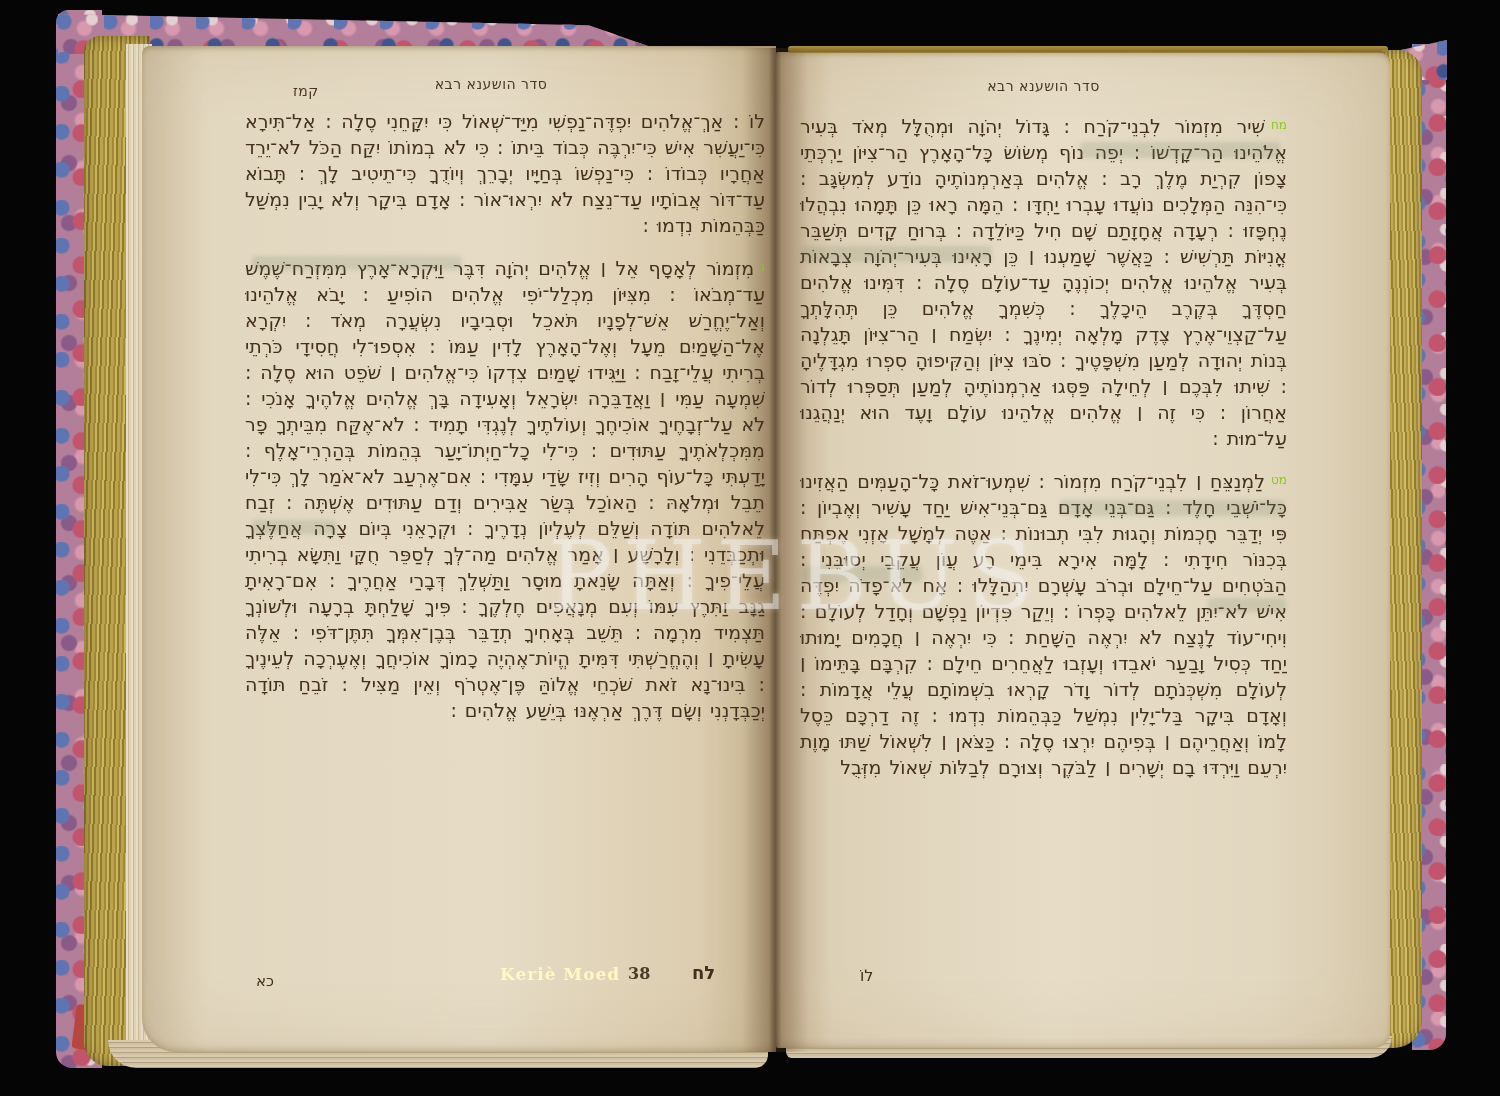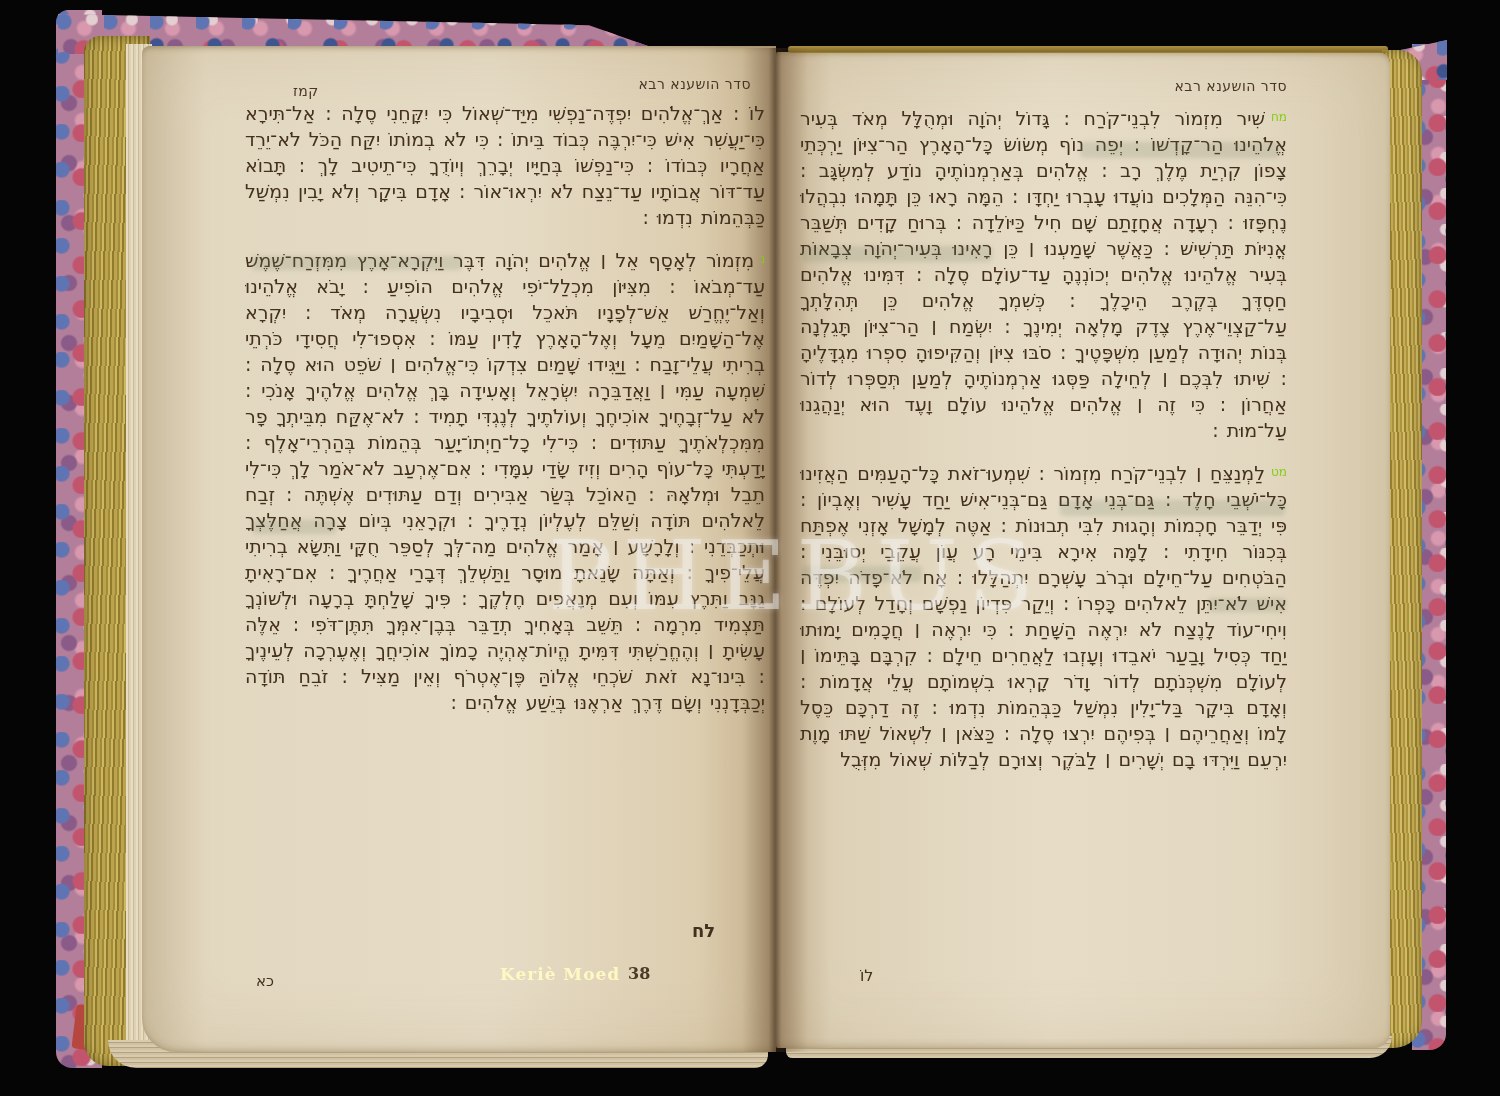--- a/index.html
+++ b/index.html
@@ -53,38 +53,38 @@
   .page-right{left:776px;top:52px;width:614px;height:996px;border-radius:2px 12px 16px 2px;
     background:linear-gradient(90deg,#c3ae8d 0%,#ddd1b7 9%,#e7ddc7 45%,#e2d7bf 80%,#d8cbae 100%);
     box-shadow:inset 0 4px 6px -3px rgba(110,85,40,.5), inset 0 -6px 10px -6px rgba(110,85,40,.45), inset 0 0 70px rgba(150,120,70,.16);}
   .gutter{position:absolute;left:742px;top:48px;width:66px;height:1004px;z-index:4;
     background:linear-gradient(90deg,rgba(90,64,40,0) 0%,rgba(90,64,40,.35) 40%,rgba(55,36,20,.6) 50%,rgba(90,64,40,.3) 60%,rgba(90,64,40,0) 100%);}
   
   .heb{direction:rtl;color:#43301e;font-family:"DejaVu Sans",sans-serif;}
   .running-head{position:absolute;z-index:5;height:22px;font-size:14px;letter-spacing:.5px;color:#4a3626;}
   .head-left{left:245px;top:76px;width:520px;}
   .head-right{left:800px;top:78px;width:487px;}
-  .running-title{display:block;text-align:right;}
+  .running-title{display:block;text-align:center;}
   .head-left .running-title{transform:translateX(-14px);}
   .folio{position:absolute;left:48px;top:0;font-size:14px;margin-top:7px;}
   .body-block{position:absolute;z-index:5;text-align:justify;overflow:hidden;
     font-size:19px;line-height:26px;word-spacing:2px;}
   .body-left{left:245px;top:100px;width:520px;height:860px;}
   .body-right{left:800px;top:104px;width:487px;height:852px;}
-  .psalm{margin:0 0 16px 0;}
+  .psalm{margin:8px 0 16px 0;}
   .pnum{font-size:12px;vertical-align:4px;margin-left:6px;color:#84cc16;}
   .pnum:empty{display:none;margin:0;}
   
   .footer-item{position:absolute;z-index:5;color:#43301e;}
   .catchword-right{left:860px;top:966px;font-size:16px;}
   .signature-left{left:256px;top:972px;font-size:15px;}
   .imprint{left:500px;top:964px;font-size:17px;font-family:"DejaVu Serif",serif;font-weight:bold;
            color:#fef9c3;letter-spacing:1px;direction:ltr;}
   .sheet-number{left:628px;top:964px;font-size:16px;font-family:"DejaVu Serif",serif;font-weight:bold;color:#4a3a28;}
-  .sheet-number-heb{left:692px;top:920px;font-size:18px;font-weight:bold;}
+  .sheet-number-heb{left:692px;top:962px;font-size:18px;font-weight:bold;}
   
   .watermark{position:absolute;left:548px;top:520px;z-index:6;font-family:"DejaVu Serif",serif;
     font-size:96px;letter-spacing:10px;color:rgba(242,240,237,.5);filter:blur(.6px);
     text-shadow:0 0 6px rgba(255,255,255,.25);pointer-events:none;}
   
   .ghost{position:absolute;z-index:5;background:rgba(125,135,108,.22);filter:blur(2px);border-radius:4px;}
   .g1{left:1080px;top:142px;width:200px;height:16px;}
   .g2{left:802px;top:246px;width:190px;height:16px;}
   .g3{left:1060px;top:500px;width:225px;height:16px;}
   .g4{left:802px;top:566px;width:120px;height:16px;}

